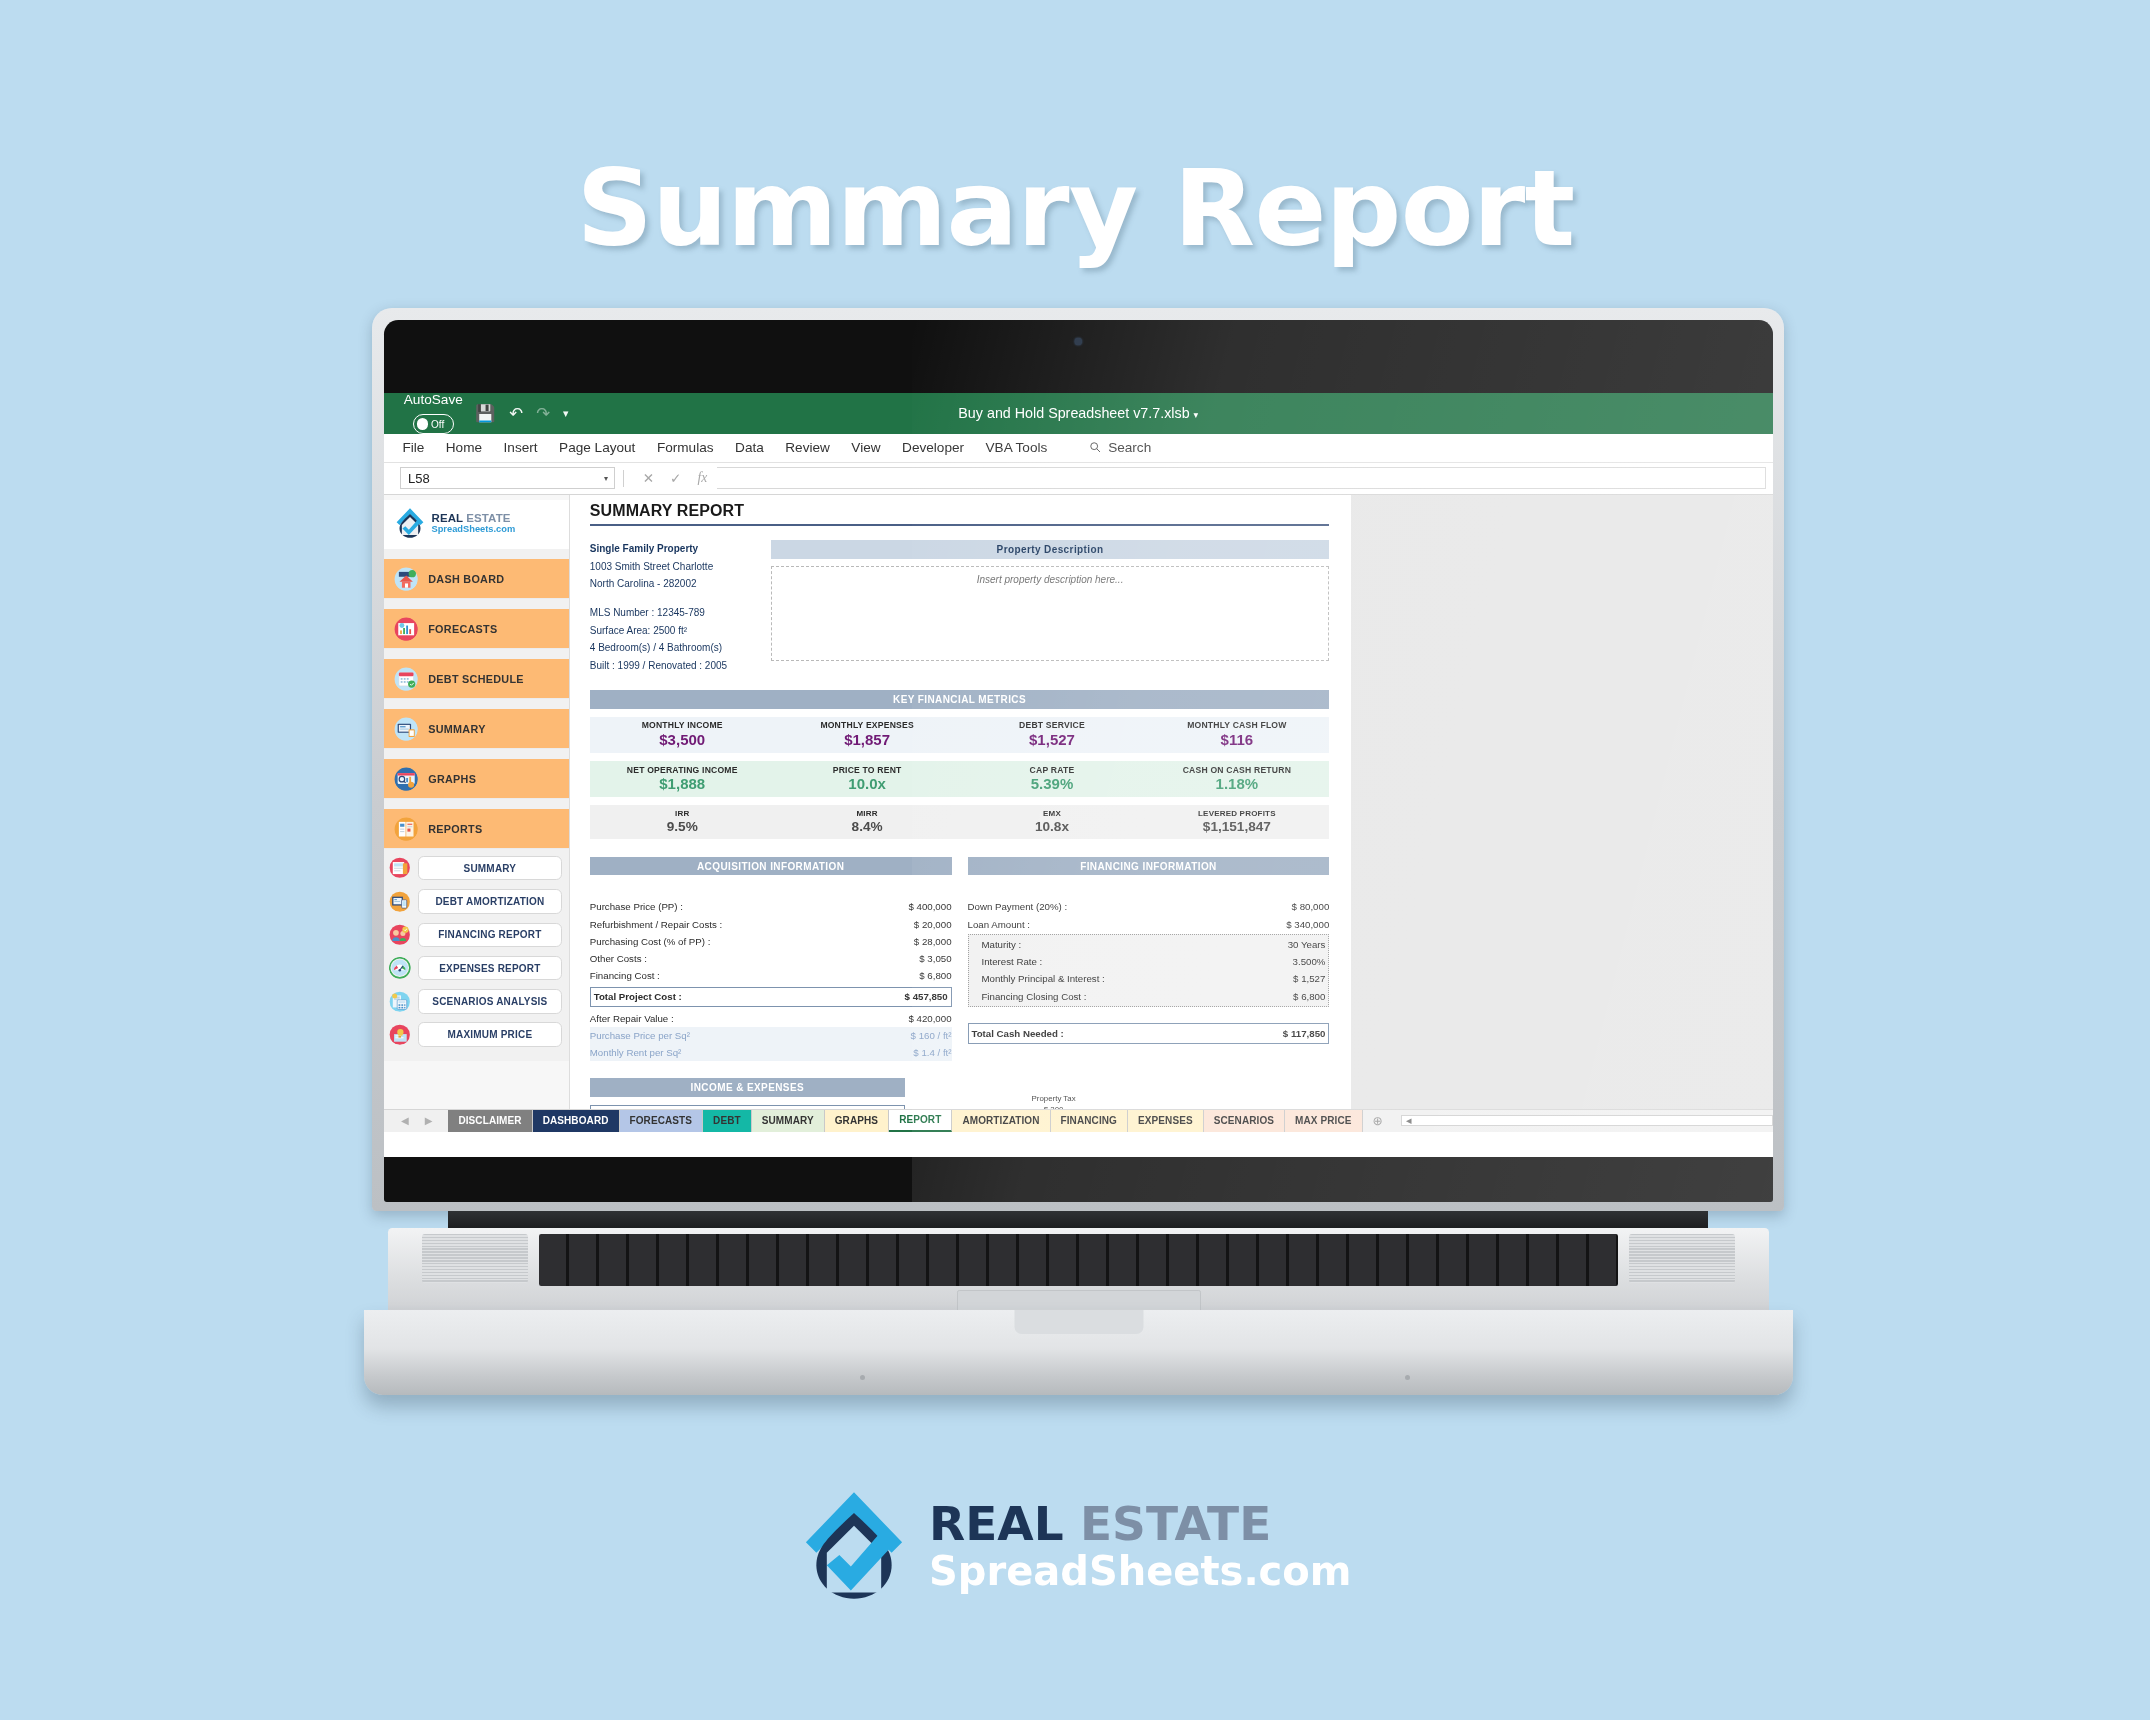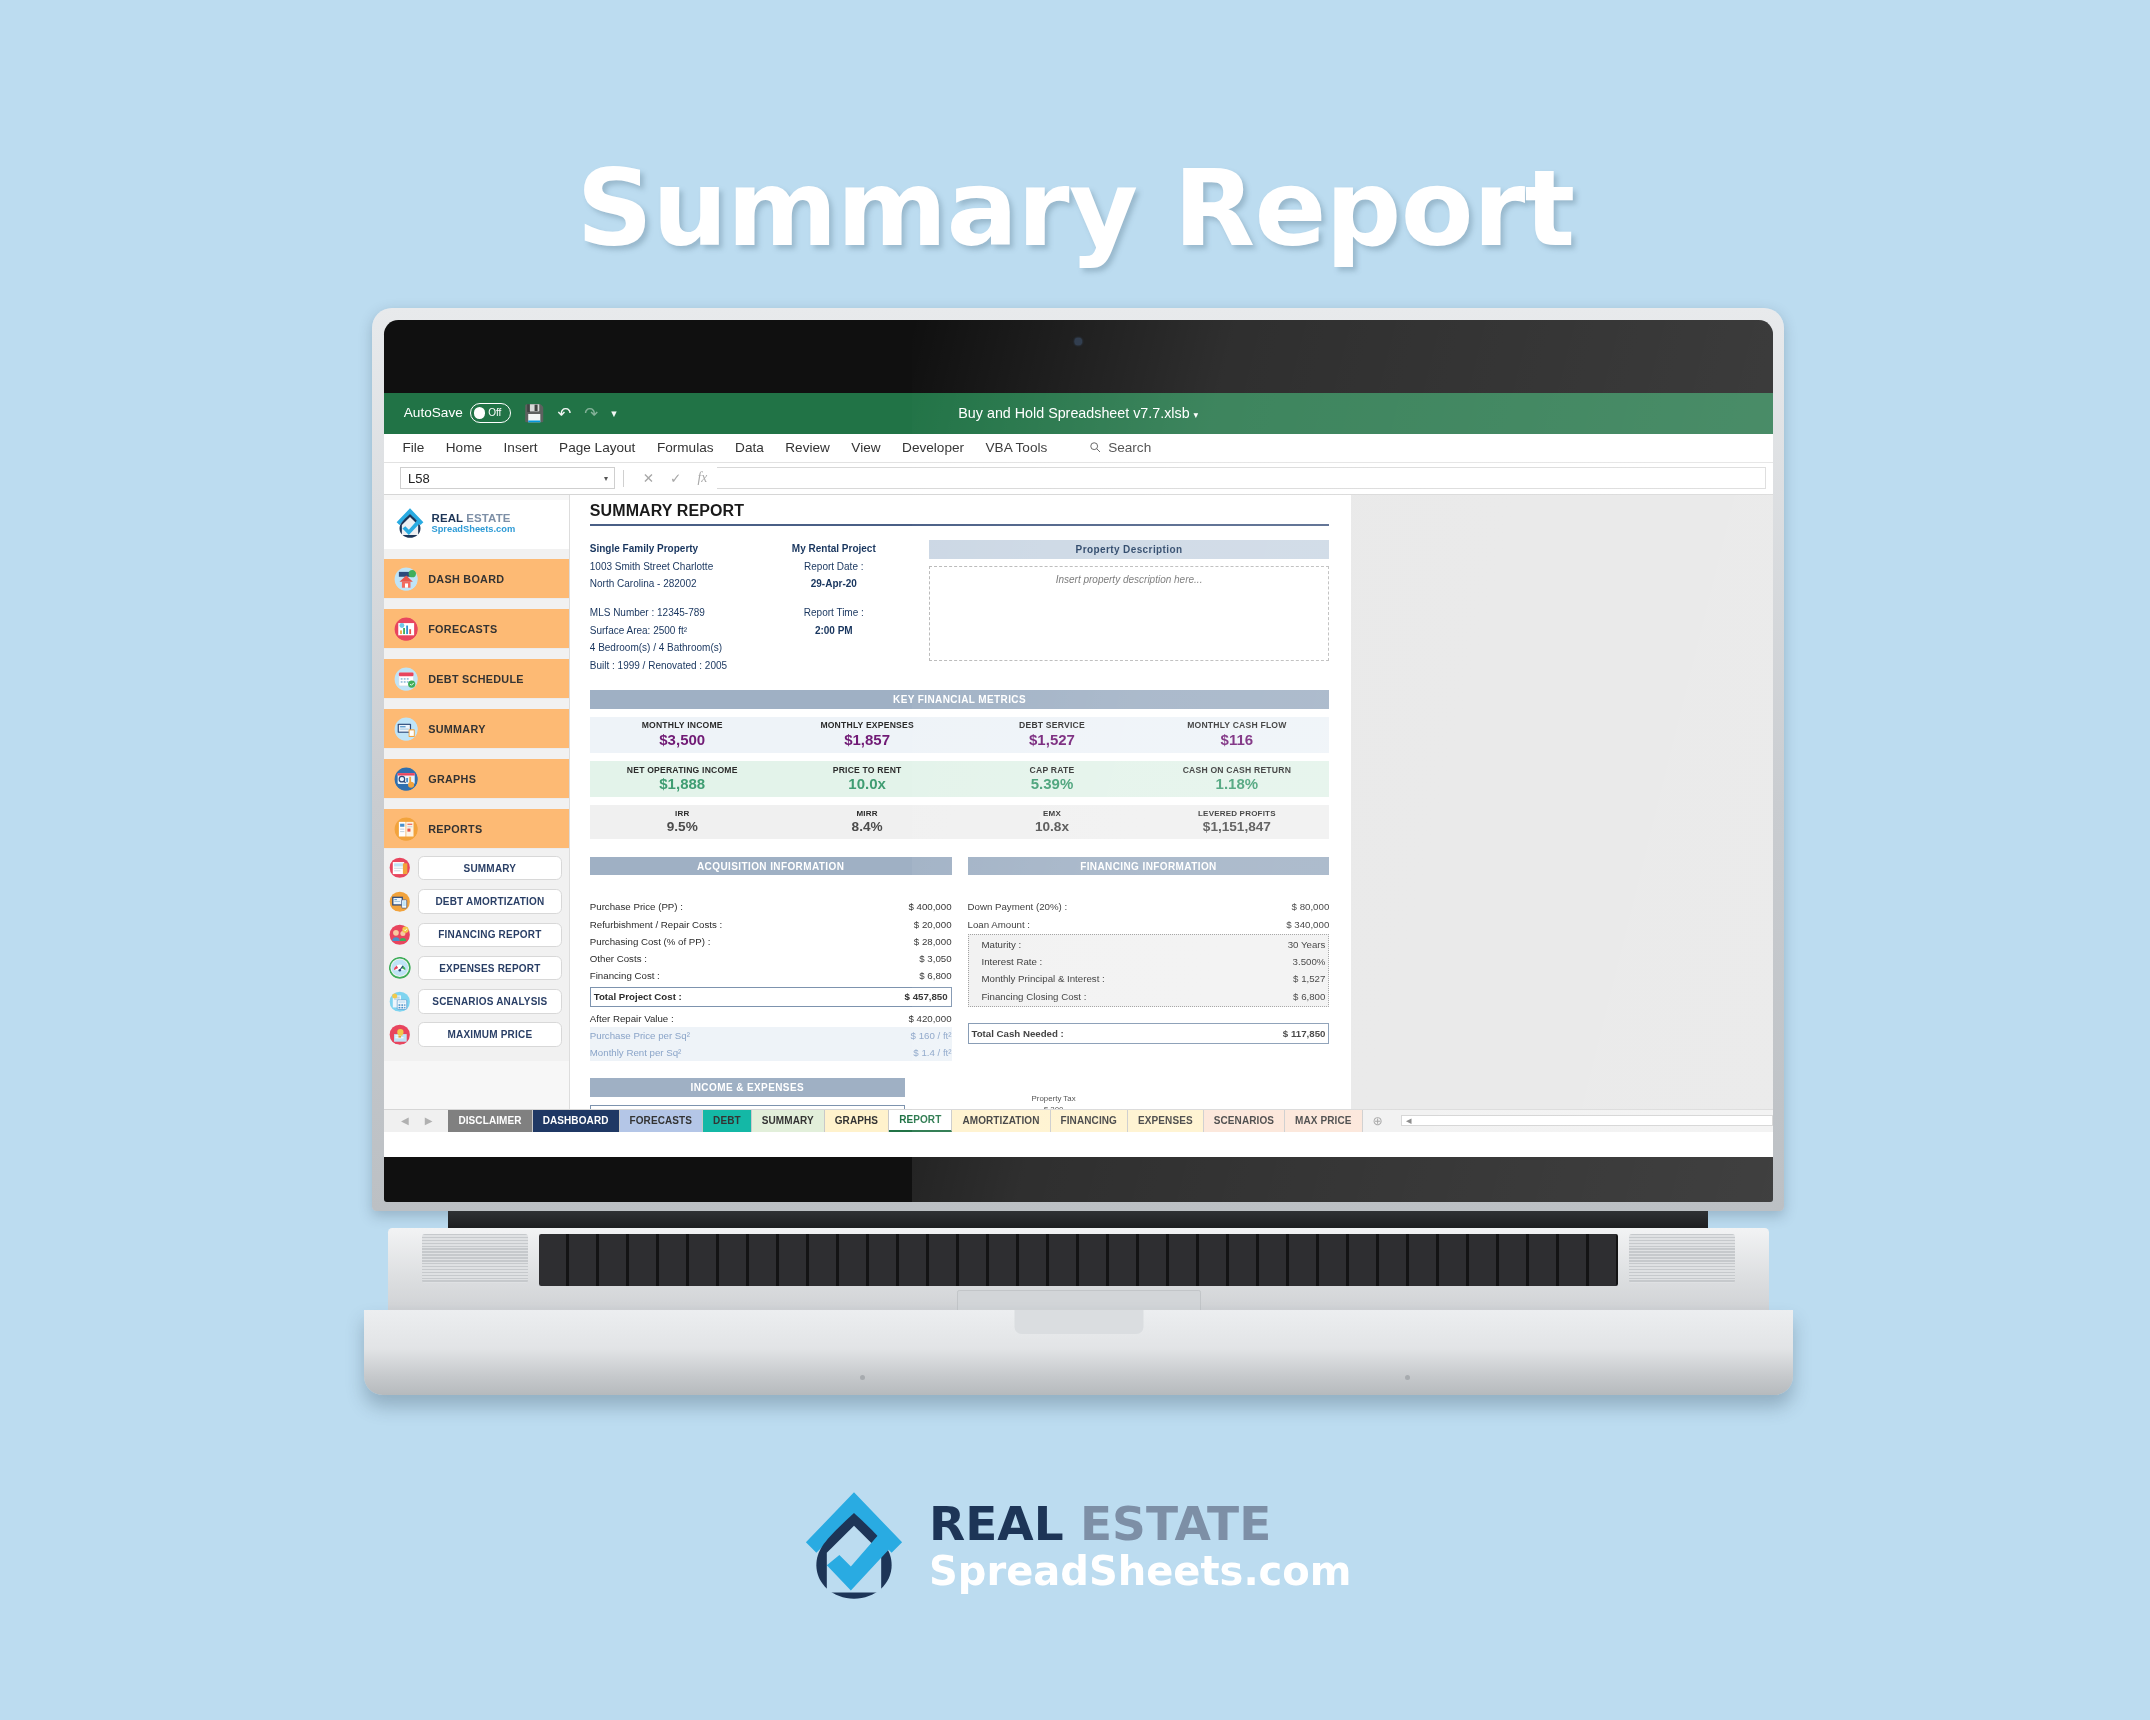--- a/index.html
+++ b/index.html
@@ -54,21 +54,21 @@
   .excel {
     position: absolute; top: 73px; left: 0px; width: 100%; height: 764px;
     background: #ffffff; overflow: hidden;
   }
   .excel-titlebar {
     height: 41px; background: #217346; position: relative;
     display: flex; align-items: center; padding-left: 20px; gap: 13px;
   }
   .autosave {
     display: flex; align-items: center; gap: 7.2px;
-    color: #fff; font-size: 13.6px;
+    color: #fff; font-size: 13.6px; flex-direction: column;
   }
   .toggle-pill {
     width: 41px; height: 19.4px; border-radius: 10px;
     border: 1.4px solid #ffffff; background: #217346;
     display: flex; align-items: center; gap: 2.9px; padding-left: 2.9px;
     font-size: 10px; color: #fff;
   }
   .toggle-knob { width: 11.5px; height: 11.5px; border-radius: 50%; background: #fff; }
   .tb-icon { color: #ffffff; font-size: 16.5px; opacity: .95; }
   .tb-icon.dim { opacity: .45; }
@@ -536,28 +536,20 @@
             <div class="prop-row">
               <div class="prop-col">
                 <div style="font-weight:bold;">Single Family Property</div>
                 <div>1003 Smith Street Charlotte</div>
                 <div>North Carolina - 282002</div>
                 <div style="height:11.5px;"></div>
                 <div>MLS Number : 12345-789</div>
                 <div>Surface Area: 2500 ft²</div>
                 <div>4 Bedroom(s) / 4 Bathroom(s)</div>
                 <div>Built : 1999 / Renovated : 2005</div>
-              </div>
-              <div class="prop-col2">
-                <div class="b">My Rental Project</div>
-                <div>Report Date :</div>
-                <div class="b">29-Apr-20</div>
-                <div style="height:11.5px;"></div>
-                <div>Report Time :</div>
-                <div class="b">2:00 PM</div>
               </div>
               <div class="prop-desc">
                 <div class="bar-head light">Property Description</div>
                 <div class="desc-box">Insert property description here...</div>
               </div>
             </div>
 
             <div class="kfm-wrap">
               <div class="bar-head">KEY FINANCIAL METRICS</div>
 

